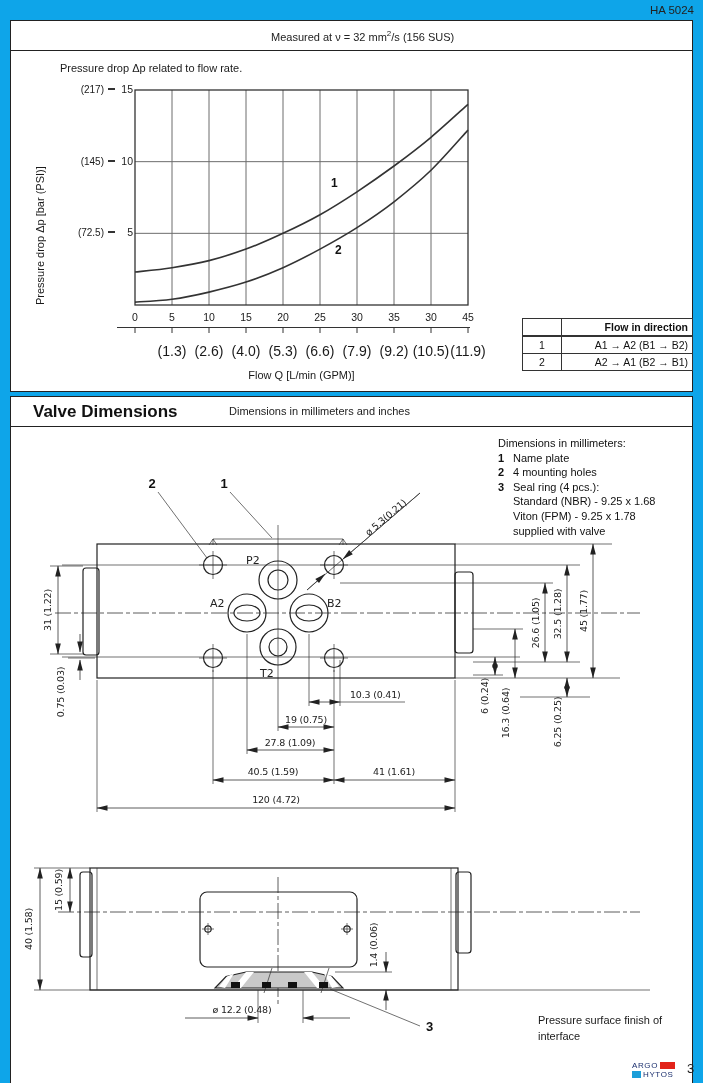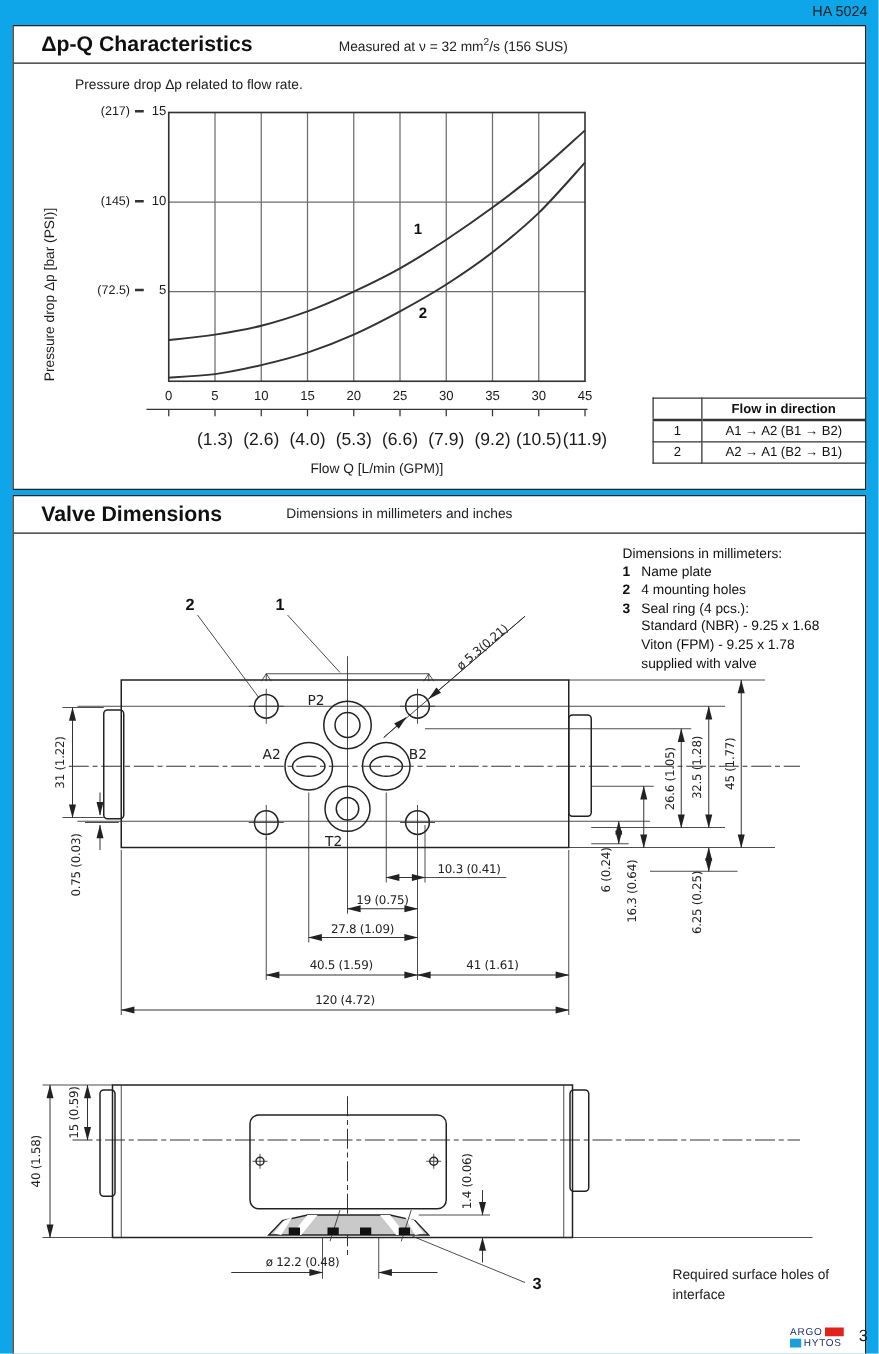--- a/index.html
+++ b/index.html
@@ -27,21 +27,21 @@
   #ruler-svg{position:absolute;left:117px;top:326px;}
   .rline{stroke:#333;stroke-width:1;}
   .yt{position:absolute;right:570px;display:flex;gap:4px;align-items:center;font-size:10.5px;}
   .ypsi{width:36px;text-align:right;font-size:10px;}
   .ydash{width:7px;height:1.5px;background:#333;}
   .ybar{width:14px;text-align:right;}
   .xtitle{position:absolute;left:135px;top:369px;width:333px;text-align:center;font-size:11px;}
   .flowtab{position:absolute;left:522px;top:318px;border-collapse:collapse;font-size:10.5px;color:#111;}
   .flowtab th,.flowtab td{border:1px solid #333;text-align:center;padding:1px 4px;height:14px;}
   .flowtab th{font-weight:bold;border-bottom:2px solid #333;}
-  .flowtab .c1{width:30px;} .flowtab .c2{width:122px;}
+  .flowtab .c1{width:30px;} .flowtab .c2{width:122px;text-align:right;}
   .legend{position:absolute;left:498px;top:436px;font-size:11px;line-height:14.6px;color:#111;}
   .lg-item b{display:inline-block;width:9px;margin-right:6px;}
   .lg-sub{padding-left:15px;}
   #topview{position:absolute;left:20px;top:430px;}
   #sideview{position:absolute;left:20px;top:855px;}
   .o{stroke:#222;stroke-width:1.2;fill:none;}
   .thin{stroke:#333;stroke-width:0.7;fill:none;}
   .cl{stroke:#333;stroke-width:0.8;fill:none;stroke-dasharray:16 3 4 3;}
   .dim,.dime{stroke:#333;stroke-width:0.8;fill:none;}
   #topview .dim{marker-start:url(#arrA);marker-end:url(#arrA);}
@@ -64,21 +64,20 @@
 </style>
 </head>
 <body>
 
 <div class="page">
 
   <div class="doc-code">HA 5024</div>
 
   <section class="box box1">
     <div class="band">
-      <h1>Δp-Q Characteristics</h1>
       <div class="band-sub sub1"><span>Measured at  ν = 32 mm</span><sup>2</sup><span>/s (156 SUS)</span></div>
     </div>
   </section>
 
   <div class="chart-note">Pressure drop Δp related to flow rate.</div>
 
   <div class="ytitle">Pressure drop Δp [bar (PSI)]</div>
 
   <div class="yt" style="top:83px">
       <span class="ypsi">(217)</span>
@@ -366,21 +365,21 @@
     </g>
     <g>
       <line class="dim" x1="50" y1="13" x2="50" y2="57"></line>
       <text class="dtxt" x="42" y="35" text-anchor="middle" transform="rotate(-90 42 35)">15 (0.59)</text>
       <line class="dim" x1="20" y1="13" x2="20" y2="135"></line>
       <text class="dtxt" x="12" y="74" text-anchor="middle" transform="rotate(-90 12 74)">40 (1.58)</text>
     </g>
   </svg>
 
   <div class="surface-note">
-    <span>Required surface holes of</span><br>
+    <span>Pressure surface finish of</span><br>
     <span>interface</span>
   </div>
 
   <div class="footer-logo">
     <div class="lrow">
         <span class="ltxt">ARGO</span>
         <span class="lred"></span>
       </div>
     <div class="lrow">
         <span class="lblue"></span>

